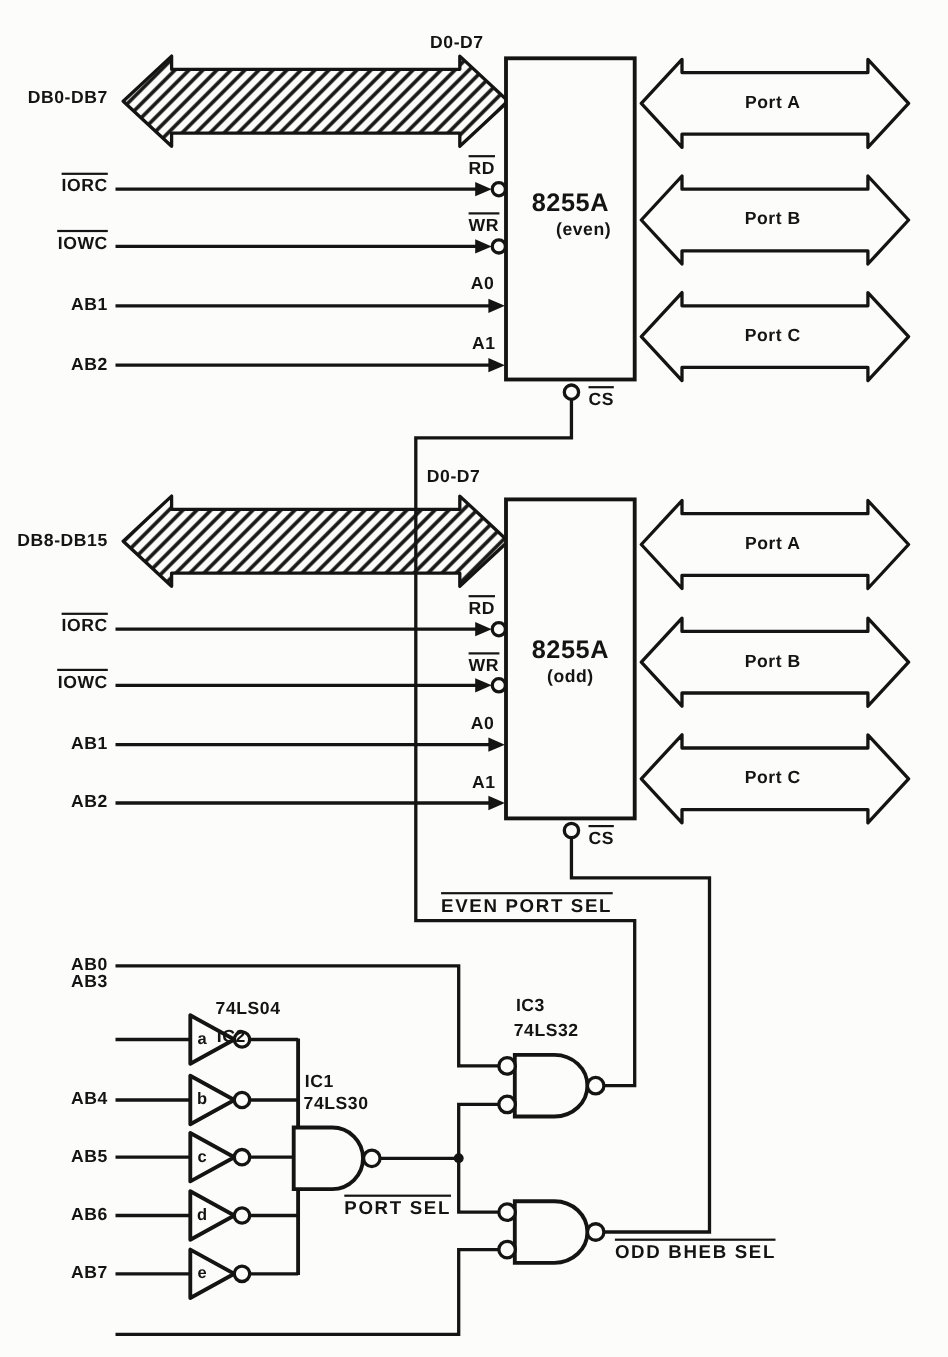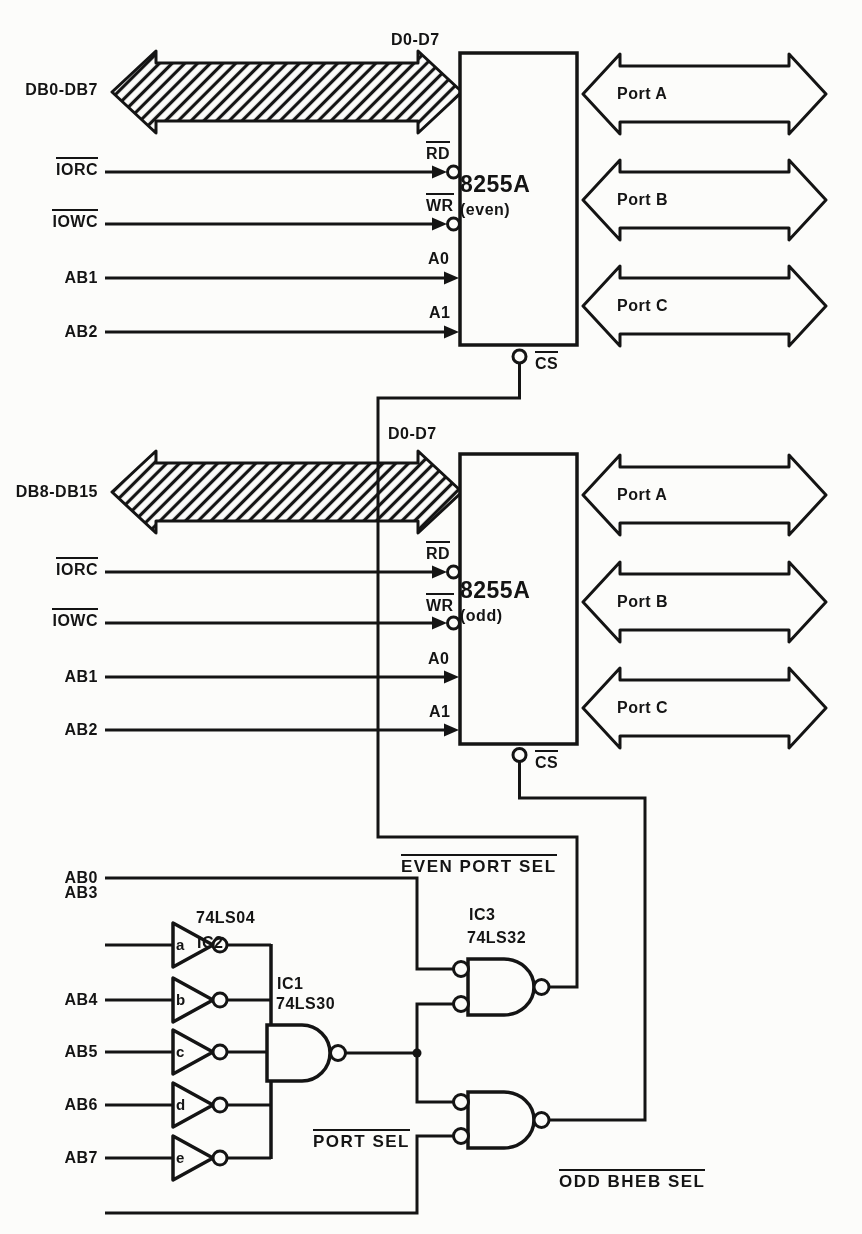--- a/index.html
+++ b/index.html
@@ -7,23 +7,23 @@
     position:relative; width:862px; height:1234px; margin:0 auto;
     background:#fcfcfa; overflow:hidden;
     font-family:"Liberation Sans", sans-serif;
   }
   svg.art { position:absolute; left:0; top:0; }
   .lbl {
     position:absolute; color:#141414; font-weight:bold;
     font-size:16px; line-height:17px; letter-spacing:0.5px; white-space:nowrap;
   }
   .ovl { border-top:2.5px solid #141414; padding-top:1.5px; }
-  .ctr { text-align:left; }
+  .ctr { text-align:center; }
   .big { font-size:23px; }
-  .net { font-size:17px; letter-spacing:1.5px;margin-top:43px; }
+  .net { font-size:17px; letter-spacing:1.5px; }
   .gl  { font-size:15px; }
   .rgt { right:764px; }   
 </style>
 </head>
 <body>
 
 <div class="page">
 
   <svg class="art" width="862" height="1234" viewBox="0 0 862 1234">
     <defs>

